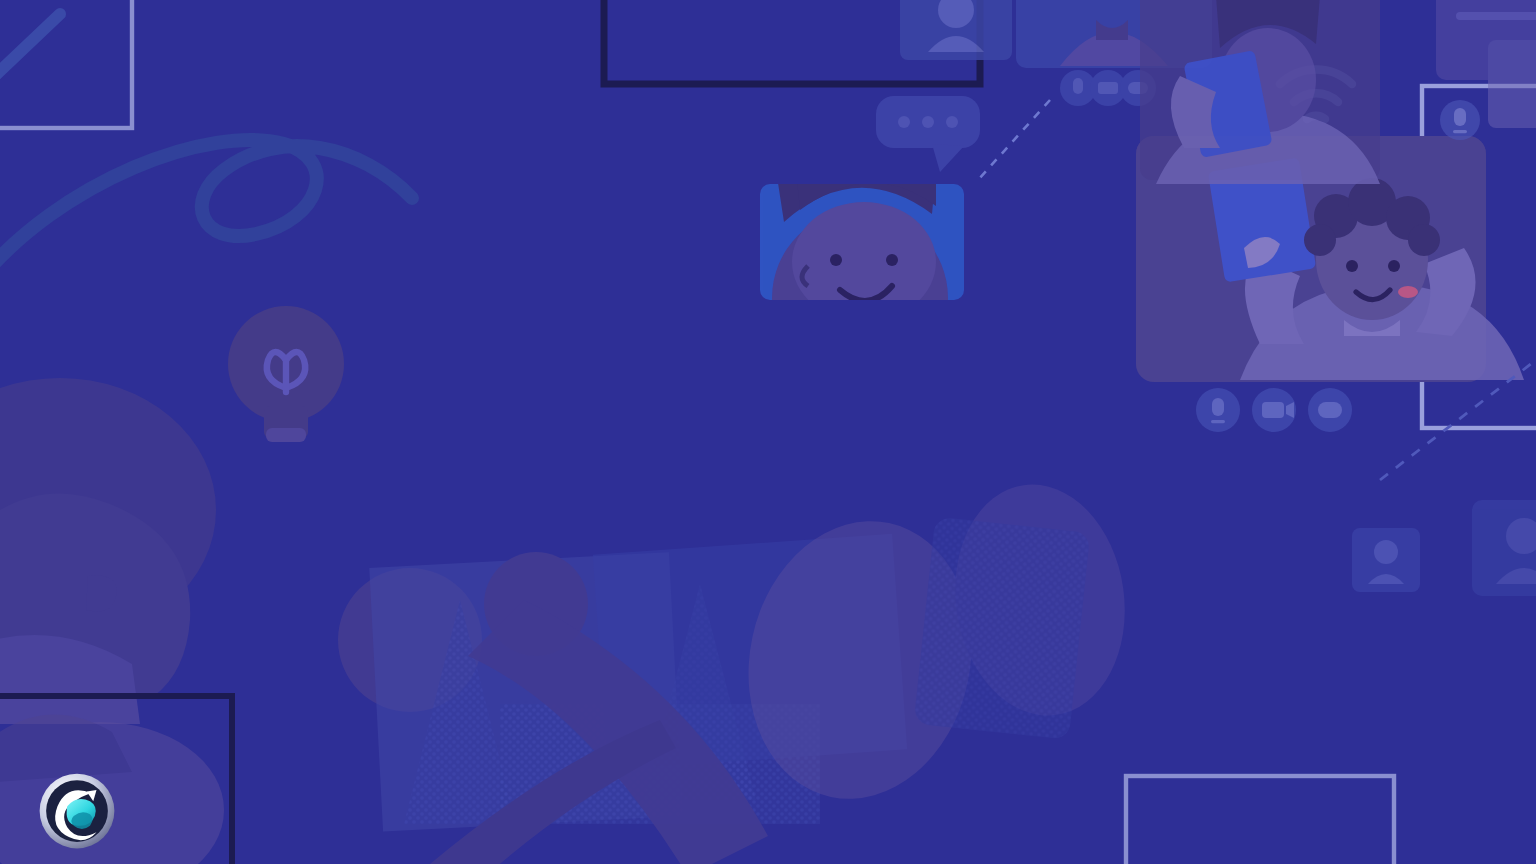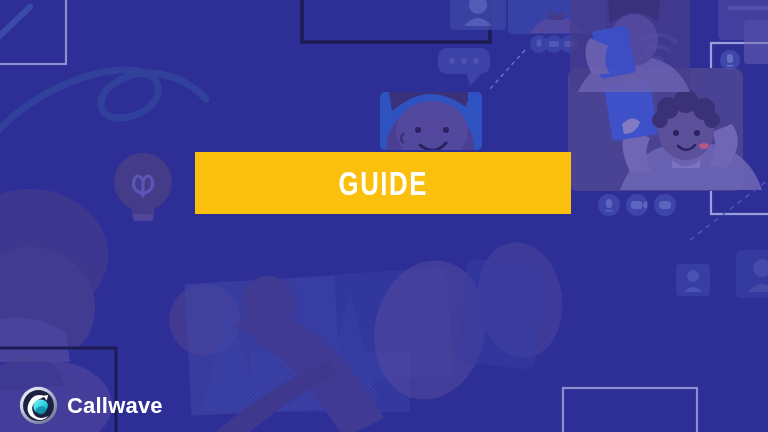--- a/index.html
+++ b/index.html
@@ -275,23 +275,20 @@
       <path d="M 690 240 l 78 -60" stroke="#5059BB" stroke-width="1.4" stroke-dasharray="5 5" fill="none"></path>
 
       <g opacity="0.6">
         <circle cx="730" cy="60" r="10" fill="#4C57B8"></circle>
         <rect x="727" y="54" width="6" height="9" rx="3" fill="#8F97E0"></rect>
         <rect x="726.5" y="65" width="7" height="1.6" rx="0.8" fill="#8F97E0"></rect>
       </g>
     </g>
   </svg>
 
-  <div id="guide-banner">
-    <span class="txt">GUIDE</span>
-  </div>
 
 
   <div id="logo">
     <svg class="mark" viewBox="0 0 48 48">
       <defs>
         <radialGradient id="ringG" cx="35%" cy="30%" r="75%">
           <stop offset="0%" stop-color="#FFFFFF"></stop>
           <stop offset="55%" stop-color="#C9CEE4"></stop>
           <stop offset="100%" stop-color="#6F7598"></stop>
         </radialGradient>
@@ -302,16 +299,15 @@
         </linearGradient>
       </defs>
       <circle cx="24" cy="24" r="23" fill="url(#ringG)"></circle>
       <circle cx="24" cy="24" r="19" fill="#1B2140"></circle>
       <path d="M 33 13 q -15 -6 -21 8 q -5 13 7 19 q 10 5 17 -3
                q -12 6 -18 -3 q -5 -9 3 -15 q 7 -5 12 -6 z" fill="#FFFFFF"></path>
       <path d="M 18 21 q 6 -7 14 -3 q 5 3 3 9 q -3 7 -11 6 q -8 -1 -6 -12 z" fill="url(#tealG)"></path>
       <path d="M 22 27 q 5 -4 10 -1 q 3 3 0 7 q -5 4 -10 0 q -3 -3 0 -6 z" fill="#0E8FA8" opacity="0.85"></path>
       <path d="M 30 12 l 6 -1 l -2 7 z" fill="#FFFFFF"></path>
     </svg>
-    <span class="wordmark">Callwave</span>
   </div>
 
 </div>
 
 </body></html>

